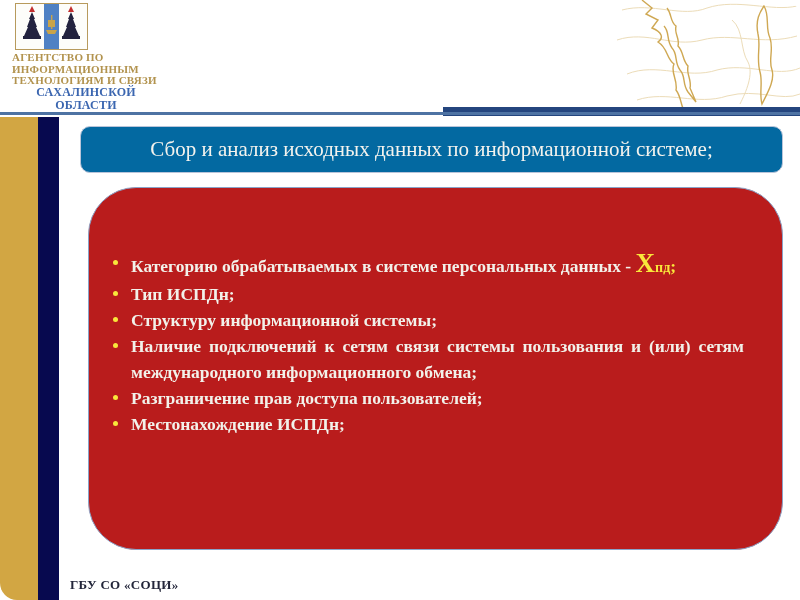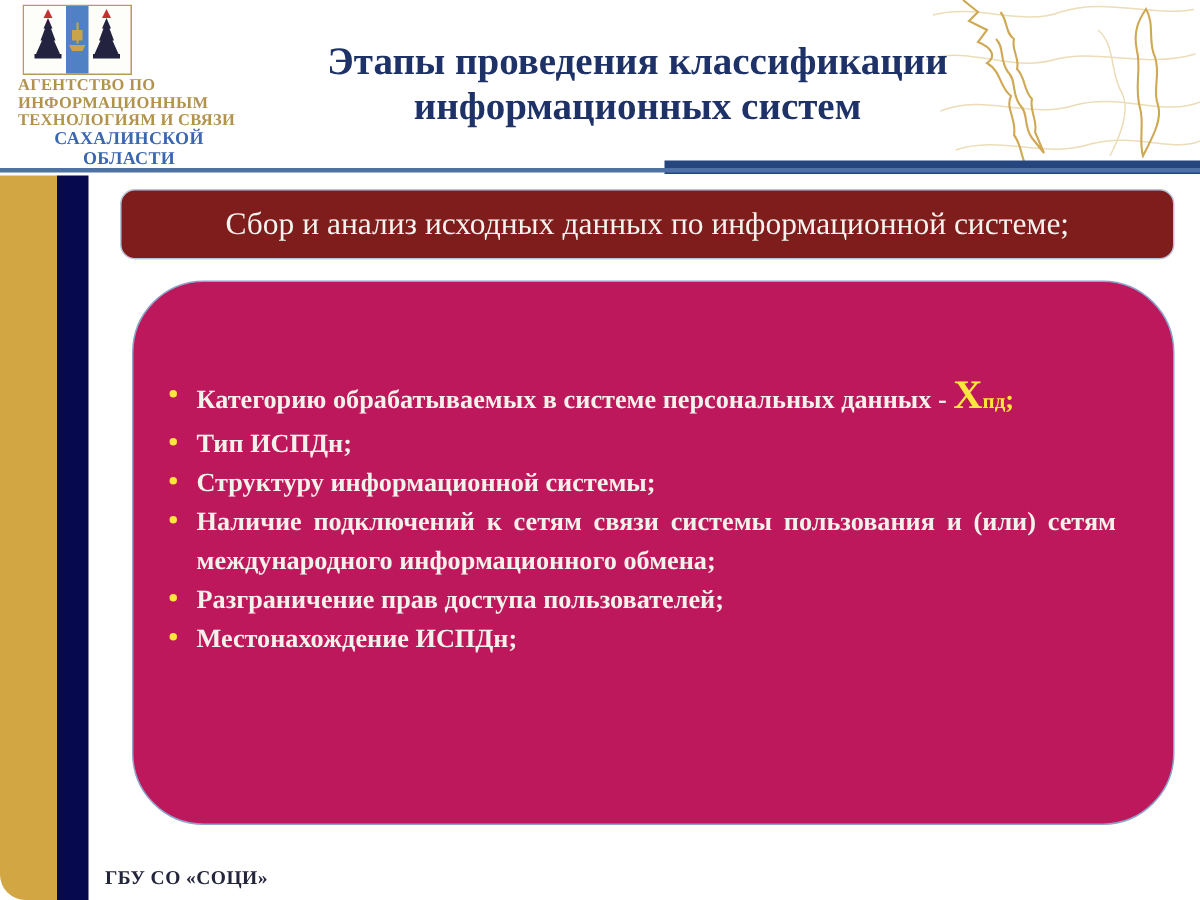--- a/index.html
+++ b/index.html
@@ -27,27 +27,27 @@
   
   .rule-thin  { position:absolute; left:0; top:112px; width:800px; height:3px; background:#4e73a3; }
   .rule-thick { position:absolute; left:443px; top:107px; width:357px; height:9px; background:#24457e; }
 
   
   .bar-gold { position:absolute; left:0; top:117px; width:38px; height:483px; background:#d2a643; }
   .bar-navy { position:absolute; left:38px; top:117px; width:21px; height:483px; background:#07094f; }
 
   
   .banner { position:absolute; left:80px; top:126px; width:703px; height:47px;
-    background:#7f1d1d; border:1px solid #b9c4d9; border-radius:10px;
+    background:#0369a1; border:1px solid #b9c4d9; border-radius:10px;
     display:flex; align-items:center; justify-content:center;
     color:#f4f3ee; font-size:21px; }
 
   
   .content-box { position:absolute; left:88px; top:187px; width:695px; height:363px;
-    background:#be185d; border:1px solid #8aa3c8; border-radius:48px; }
+    background:#b91c1c; border:1px solid #8aa3c8; border-radius:48px; }
 
   .content-box ul { list-style:none; margin:0; padding:62px 38px 0 22px; }
   .content-box li { position:relative; padding-left:20px; text-align:justify;
     font-weight:bold; font-size:17.5px; line-height:26px; color:#f2f1ea; }
   .content-box li::before { content:""; position:absolute; left:2px; top:10px;
     width:5px; height:5px; border-radius:50%; background:#f9e73b; }
 
   .seg-normal { color:#f2f1ea; }
   .seg-hl     { color:#f9e73b; }
   .seg-hl-big { color:#f9e73b; font-size:27px; line-height:26px; }
@@ -97,24 +97,20 @@
   <div class="agency-gold">
     <div>АГЕНТСТВО ПО</div>
     <div>ИНФОРМАЦИОННЫМ</div>
     <div>ТЕХНОЛОГИЯМ И СВЯЗИ</div>
   </div>
   <div class="agency-blue">
     <div>САХАЛИНСКОЙ</div>
     <div>ОБЛАСТИ</div>
   </div>
 
-  <div class="title">
-    <div>Этапы проведения классификации</div>
-    <div>информационных систем</div>
-  </div>
 
   <div class="rule-thick"></div>
   <div class="rule-thin"></div>
   <div class="bar-gold"></div>
   <div class="bar-navy"></div>
 
   <div class="banner">
     <span>Сбор и анализ исходных данных по информационной системе;</span>
   </div>
 

